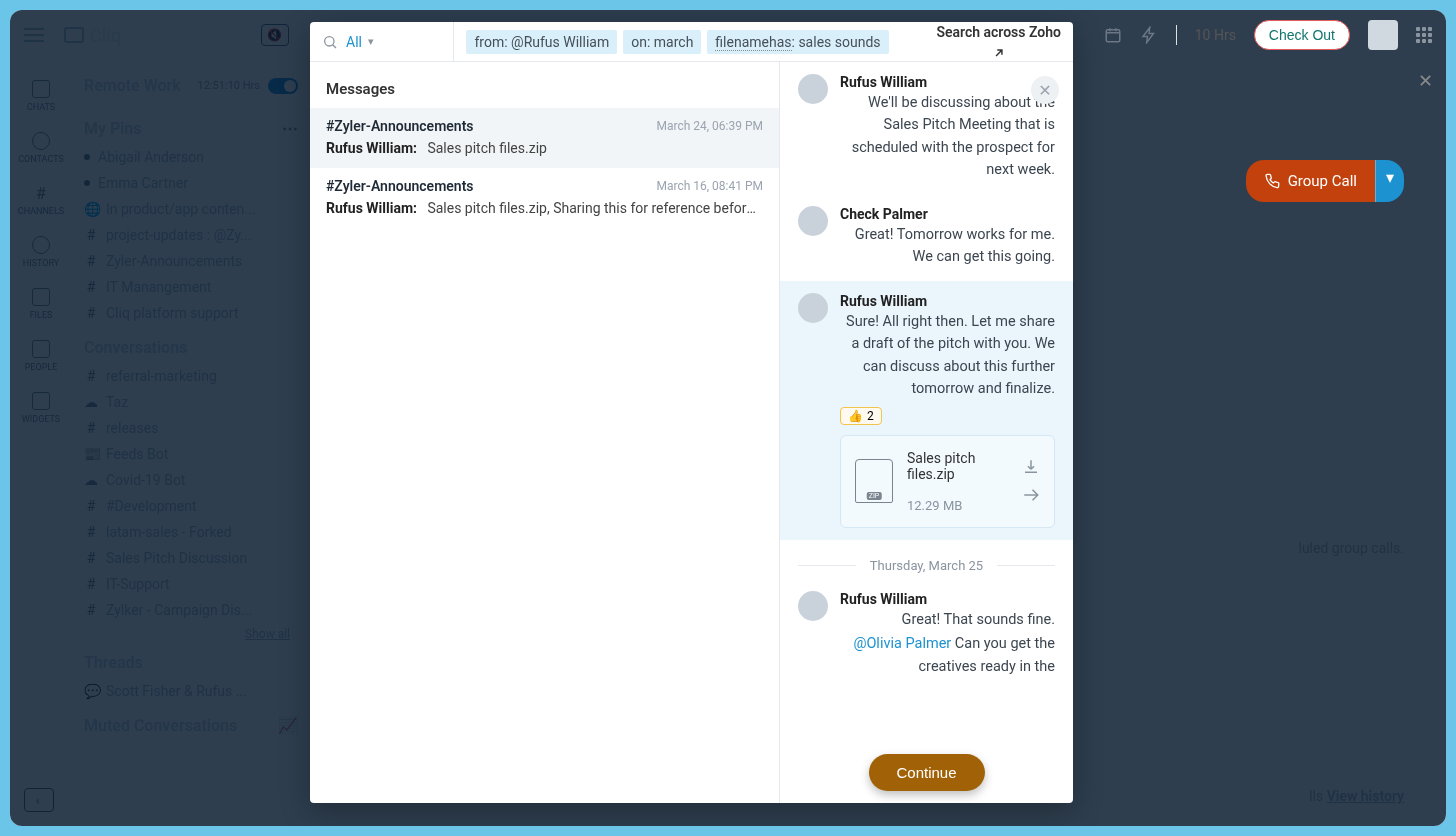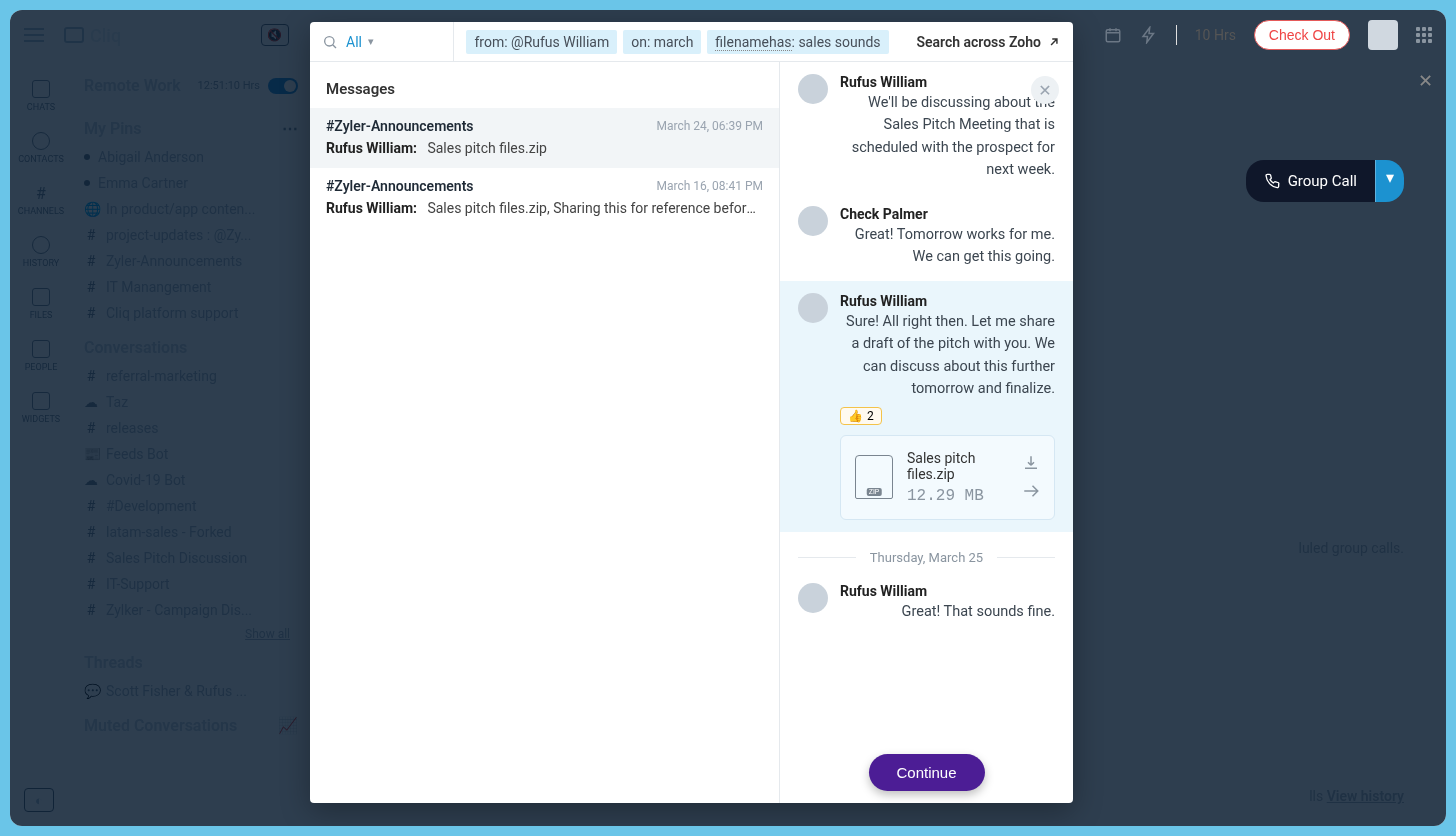--- a/index.html
+++ b/index.html
@@ -10,28 +10,28 @@
 .hdr { position: absolute; top: 0; left: 0; right: 0; height: 50px; display: flex; align-items: center; padding: 0 14px; z-index: 0; color: #e3ecf2; }
 .hamb { width: 20px; height: 14px; display: flex; flex-direction: column; justify-content: space-between; cursor: pointer; }
 .hamb span { height: 2px; background: #aec0d0; }
 .logo { display: flex; align-items: center; gap: 6px; margin-left: 20px; font-size: 18px; font-weight: 500; }
 .logo-ico { width: 20px; height: 16px; border: 2px solid #aec0d0; border-radius: 3px; position: relative; }
 .mute-ico { margin-left: 140px; width: 28px; height: 22px; border: 1px solid #5a6a78; border-radius: 4px; display: flex; align-items: center; justify-content: center; font-size: 12px; color: #aec0d0;}
 .hdr-right { position: absolute; right: 14px; top: 0; height: 50px; display: flex; align-items: center; gap: 18px; z-index: 2; color: #555;}
 .hdr-icn { width: 18px; height: 18px; color: #6b7785; cursor: pointer; }
 .sep-v { width: 1px; height: 20px; background: #e0e0e0;}
 .hours-txt { font-size: 14px; color: #555;}
-.checkout { border: 1px solid #e55a5a; color: #ef4444; padding: 6px 14px; border-radius: 16px; font-size: 14px; cursor: pointer; background:#fff;}
+.checkout { border: 1px solid #e55a5a; color: #0f766e; padding: 6px 14px; border-radius: 16px; font-size: 14px; cursor: pointer; background:#fff;}
 .avatar-sm { width: 30px; height: 30px; border-radius: 4px; background: #d0d8e0; cursor: pointer;}
 .dots-grid { width: 16px; height: 16px; display: grid; grid-template-columns: repeat(3,1fr); gap: 2px; cursor: pointer;}
 .dots-grid span { background: #8a95a0; border-radius: 1px;}
 .close-x { position: absolute; right: 8px; top: 60px; z-index: 2; width: 20px; height: 20px; color: #888; cursor: pointer; font-size: 18px;}
 
 .groupcall-wrap { position: absolute; right: 42px; top: 150px; z-index: 2; display:flex;}
-.groupcall { background: #0f172a; color: #fff; padding: 12px 18px; border-radius: 18px 0 0 18px; font-size: 15px; display: flex; align-items: center; gap: 8px; cursor: pointer;}
+.groupcall { background: #c2410c; color: #fff; padding: 12px 18px; border-radius: 18px 0 0 18px; font-size: 15px; display: flex; align-items: center; gap: 8px; cursor: pointer;}
 .groupcall-drop { background: #1c92d0; color: #fff; padding: 8px 10px; border-radius: 0 18px 18px 0; border-left: 1px solid rgba(255,255,255,.3); cursor: pointer;}
 
 .leftrail { position: absolute; left: 0; top: 50px; width: 62px; bottom: 0; z-index: 0; padding-top: 10px;}
 .rail-item { color: #7a8a9a; text-align: center; padding: 10px 0; font-size: 9px;}
 .rail-ico { width: 18px; height: 18px; border: 1.5px solid #7a8a9a; border-radius: 3px; margin: 0 auto 4px;}
 .sidebar { position: absolute; left: 62px; top: 50px; width: 238px; bottom: 0; z-index: 0; color: #c5d0da; padding: 10px 12px; overflow:hidden;}
 .remote-hdr { display:flex; align-items:center; justify-content:space-between; padding: 6px 0 12px;}
 .remote-t { font-size: 16px; font-weight: 600;}
 .remote-time { font-size: 11px; color: #8fa0b0;}
 .toggle { width: 30px; height: 16px; background: #2a8fd8; border-radius: 8px; position: relative;}
@@ -48,21 +48,21 @@
 .bg-right-foot .link { text-decoration:underline; font-weight:600;}
 
 .search-modal { position: absolute; left: 300px; top: 12px; width: 763px; height: 781px; background: #fff; border-radius: 4px; box-shadow: 0 8px 30px rgba(0,0,0,.3); z-index: 3; display:flex; flex-direction:column; overflow:hidden;}
 .search-row { height: 40px; border-bottom: 1px solid #e5e9ed; display:flex; align-items:center; padding: 0 12px;}
 .search-ico { width:16px; height:16px; color:#8a95a0; margin-right:8px;}
 .scope { color:#1c92d0; font-size:14px; padding-right: 80px; border-right:1px solid #e5e9ed; height:100%; display:flex; align-items:center; gap:6px; cursor:pointer;}
 .scope-chev { color:#8a95a0; font-size:11px; margin-left:auto;}
 .tokens { display:flex; gap:6px; padding-left:12px;}
 .token { background:#d9f0fb; color:#474f59; font-size:14px; padding: 4px 8px; border-radius:2px;}
 .token .dotted { border-bottom: 1px dotted #888;}
-.across { margin-left:auto; font-size:14px; font-weight:600; color:#333; display:flex; align-items:center; gap:6px; cursor:pointer;}
+.across { margin-left:auto; font-size:14px; font-weight:600; color:#333; display:flex; align-items:center; gap:6px; cursor:pointer;flex-direction:column;}
 .modal-body { flex:1; display:flex; overflow:hidden;}
 .results-col { width:470px; border-right:1px solid #e5e9ed; overflow:auto;}
 .res-section { padding: 18px 16px 10px; font-size:15px; font-weight:600; color:#333;}
 .res-item { padding: 10px 16px 12px; cursor:pointer;}
 .res-item.active { background:#f2f5f7;}
 .res-top { display:flex; justify-content:space-between; align-items:center;}
 .res-chan { color:#1f2a36; font-weight:600; font-size:14px;}
 .res-time { color:#9aa4b0; font-size:12px;}
 .res-line { margin-top:6px; font-size:14px; color:#444; white-space:nowrap; overflow:hidden; text-overflow:ellipsis;}
 .res-line .who { font-weight:700; color:#222;}
@@ -74,28 +74,28 @@
 .msg-body { flex:1;}
 .msg-name { font-weight:700; font-size:14px; color:#222;}
 .msg-text { font-size:14.5px; color:#3c4650; line-height:1.55; margin-top:2px;text-align:right;}
 .mention { color:#1c92d0;}
 .react { display:inline-flex; align-items:center; gap:4px; border:1px solid #f3c34a; background:#fffaf0; border-radius:4px; padding:1px 7px; font-size:12px; margin-top:6px;}
 .attach { margin-top:10px; border:1px solid #d5e7f3; background:#f3fafe; border-radius:6px; padding:14px; display:flex; align-items:center; gap:14px;}
 .zip-ico { width:38px; height:44px; border:1.5px solid #7a8590; border-radius:4px 4px 2px 2px; position:relative;}
 .zip-ico::after { content:'ZIP'; position:absolute; bottom:2px; left:50%; transform:translateX(-50%); font-size:7px; background:#7a8590; color:#fff; padding:0 2px; border-radius:2px;}
 .attach-meta { flex:1;}
 .attach-name { font-size:14px; color:#333;}
-.attach-size { font-size:16px; color:#8a95a0; margin-top:5px;font-family:Liberation Mono, monospace;}
+.attach-size { font-size:13px; color:#8a95a0; margin-top:16px;}
 .attach-acts { display:flex; flex-direction:column; gap:10px; color:#8a95a0;}
 .attach-act { width:18px; height:18px; cursor:pointer;}
 .date-div { display:flex; align-items:center; gap:14px; color:#8a95a0; font-size:13px; padding:18px 0 6px;text-align:center;}
 .date-div::before,.date-div::after { content:''; flex:1; height:1px; background:#e5e9ed;}
 .read-tick { color:#1c92d0; font-size:12px; text-align:right;}
 .continue-wrap { position:absolute; bottom:12px; left:50%; transform:translateX(-50%);}
-.continue-btn { background:#4c1d95; box-shadow:0 4px 10px rgba(0,0,0,.25); color:#fff; border:none; padding:10px 28px; border-radius:20px; font-size:15px; cursor:pointer;}
+.continue-btn { background:#a16207; box-shadow:0 4px 10px rgba(0,0,0,.25); color:#fff; border:none; padding:10px 28px; border-radius:20px; font-size:15px; cursor:pointer;}
 svg { display:block;}
 </style>
 </head>
 <body>
 
 <div class="window">
   <div class="overlay-dark"></div>
 
   <div class="hdr">
     <div class="hamb">
@@ -367,20 +367,21 @@
                     </svg>
       </div>
                 </div></div>
             </div>
             <div class="date-div">Thursday, March 25</div>
             <div class="msg">
               <div class="av"></div>
               <div class="msg-body">
                 <div class="msg-name">Rufus William</div>
                 <div class="msg-text">Great! That sounds fine.</div>
+                <div class="msg-text"><span class="mention">@Olivia Palmer</span> Can you get the creatives ready in the</div>
               </div>
             </div>
           </div>
         <div class="continue-wrap">
           <button class="continue-btn">Continue</button>
         </div>
       </div>
     </div>
   </div>
 </div>

